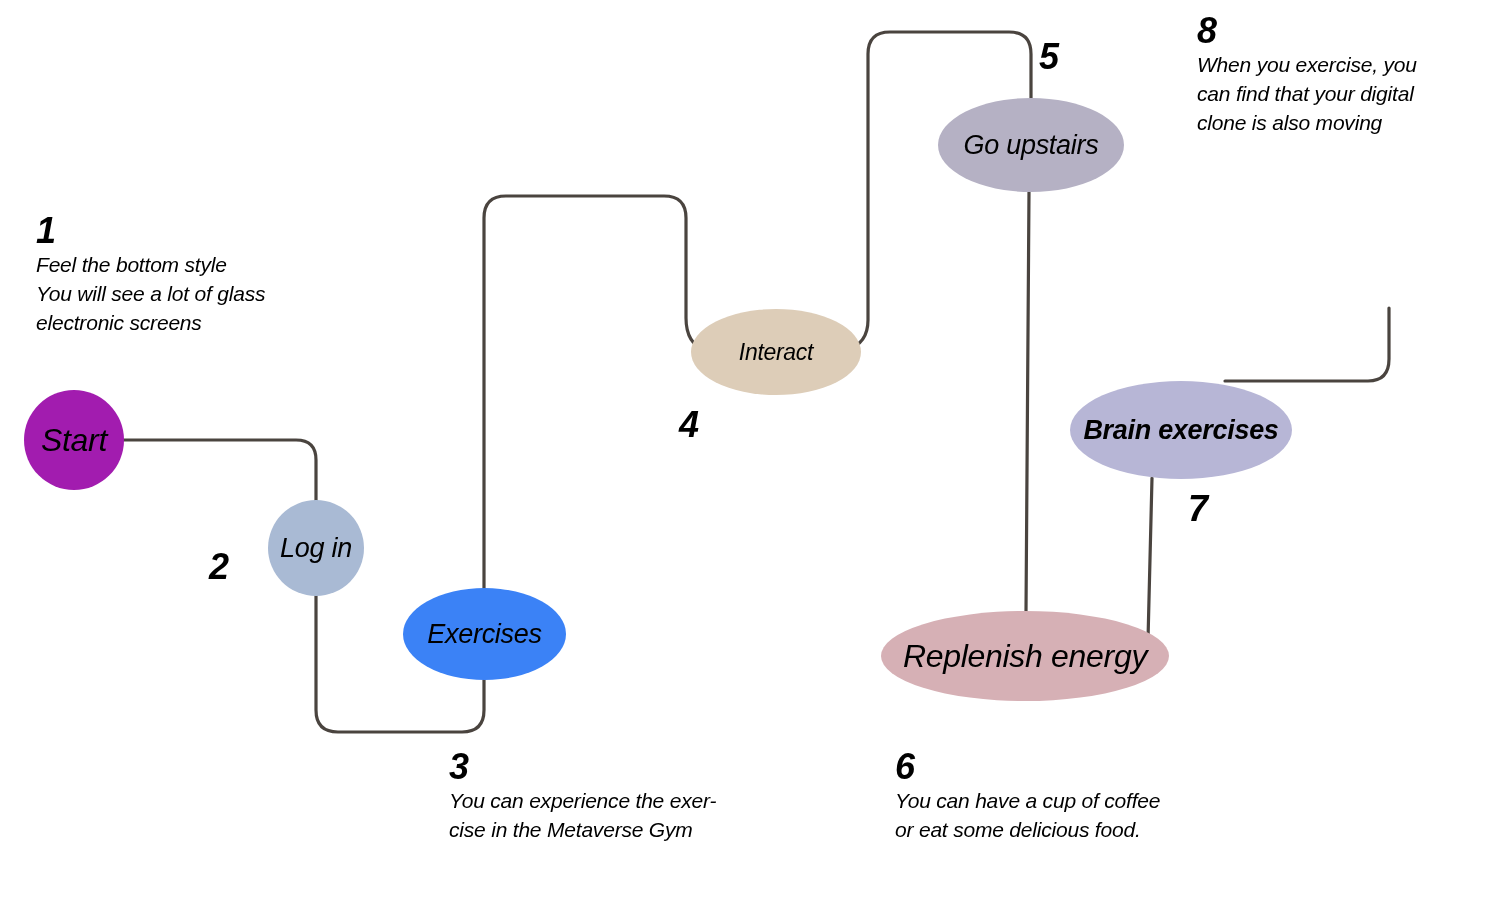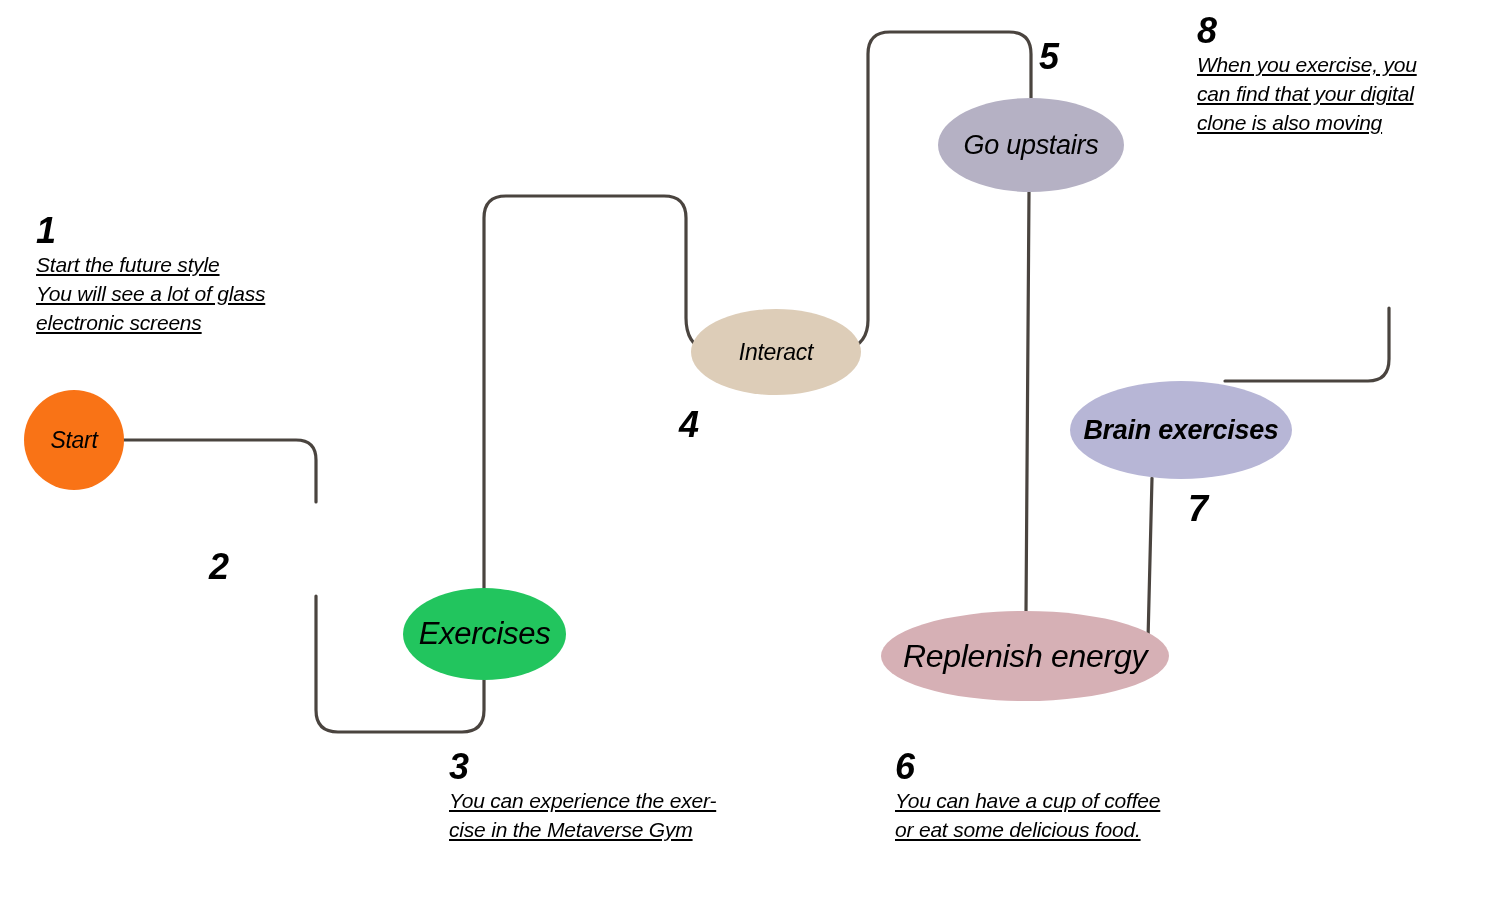--- a/index.html
+++ b/index.html
@@ -49,47 +49,49 @@
     display: block;
     letter-spacing: 0px;
   }
   .note .lines {
     font-style: italic;
     font-size: 21px;
     line-height: 29px;
     display: block;
     white-space: pre-line;
     letter-spacing: -0.2px;
-    text-decoration: underline;
   }
   .note.numonly .num { margin: 0; }
 </style>
 </head>
 <body>
 
 <div id="canvas">
 
   <svg id="edges" viewBox="0 0 1506 921">
     <g fill="none" stroke="#4a443f" stroke-width="3.2" stroke-linecap="round" stroke-linejoin="round">
       <path d="M 122 440 L 296 440 Q 316 440 316 460 L 316 502"></path>
       <path d="M 316 596 L 316 710 Q 316 732 338 732 L 462 732 Q 484 732 484 710 L 484 680"></path>
       <path d="M 484 589 L 484 218 Q 484 196 506 196 L 664 196 Q 686 196 686 218 L 686 318 Q 686 344 706 351"></path>
       <path d="M 846 350 Q 868 344 868 320 L 868 54 Q 868 32 890 32 L 1009 32 Q 1031 32 1031 54 L 1031 98"></path>
       <path d="M 1029 192 L 1026 612"></path>
       <path d="M 1152 478 L 1148 640"></path>
       <path d="M 1225 381 L 1368 381 Q 1389 381 1389 359 L 1389 308"></path>
     </g>
   </svg>
 
-  <div class="node" style="left:24px; top:390px; width:100px; height:100px; background:#f97316; font-size:23px;text-align:center;">
+  <div class="node" style="left:24px; top:390px; width:100px; height:100px; background:#a21caf; font-size:32px;text-align:center;">
     <span>Start</span>
   </div>
 
+  <div class="node" style="left:268px; top:500px; width:96px; height:96px; background:#a9bad4; font-size:27px;">
+    <span>Log in</span>
+  </div>
 
-  <div class="node" style="left:403px; top:588px; width:163px; height:92px; background:#22c55e; font-size:31px;">
+  <div class="node" style="left:403px; top:588px; width:163px; height:92px; background:#3b82f6; font-size:27px;">
     <span>Exercises</span>
   </div>
 
   <div class="node" style="left:691px; top:309px; width:170px; height:86px; background:#ddcdb8; font-size:23px;">
     <span>Interact</span>
   </div>
 
   <div class="node" style="left:938px; top:98px; width:186px; height:94px; background:#b5b1c4; font-size:27px;">
     <span>Go upstairs</span>
   </div>
@@ -98,21 +100,21 @@
     <span>Replenish energy</span>
   </div>
 
   <div class="node" style="left:1070px; top:381px; width:222px; height:98px; background:#b7b6d6; font-size:27px;font-weight:bold;">
     <span>Brain exercises</span>
   </div>
 
 
   <div class="note" style="left:36px; top:212px; width:330px;">
     <span class="num">1</span>
-    <span class="lines">Start the future style
+    <span class="lines">Feel the bottom style
 You will see a lot of glass
 electronic screens</span>
   </div>
 
   <div class="note numonly" style="left:209px; top:548px; width:60px;">
     <span class="num">2</span>
     <span class="lines"></span>
   </div>
 
   <div class="note" style="left:449px; top:748px; width:360px;">

